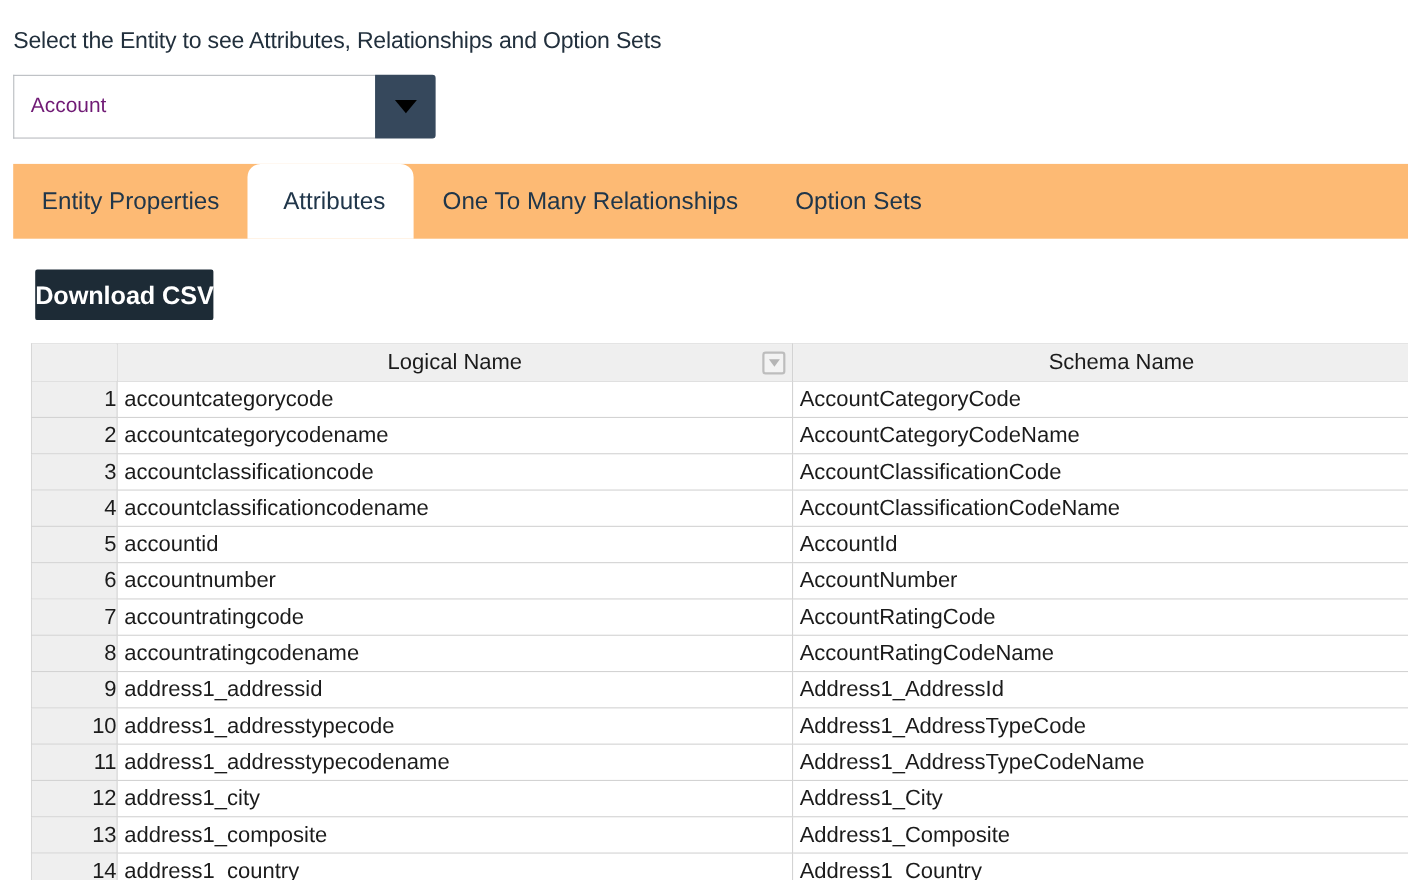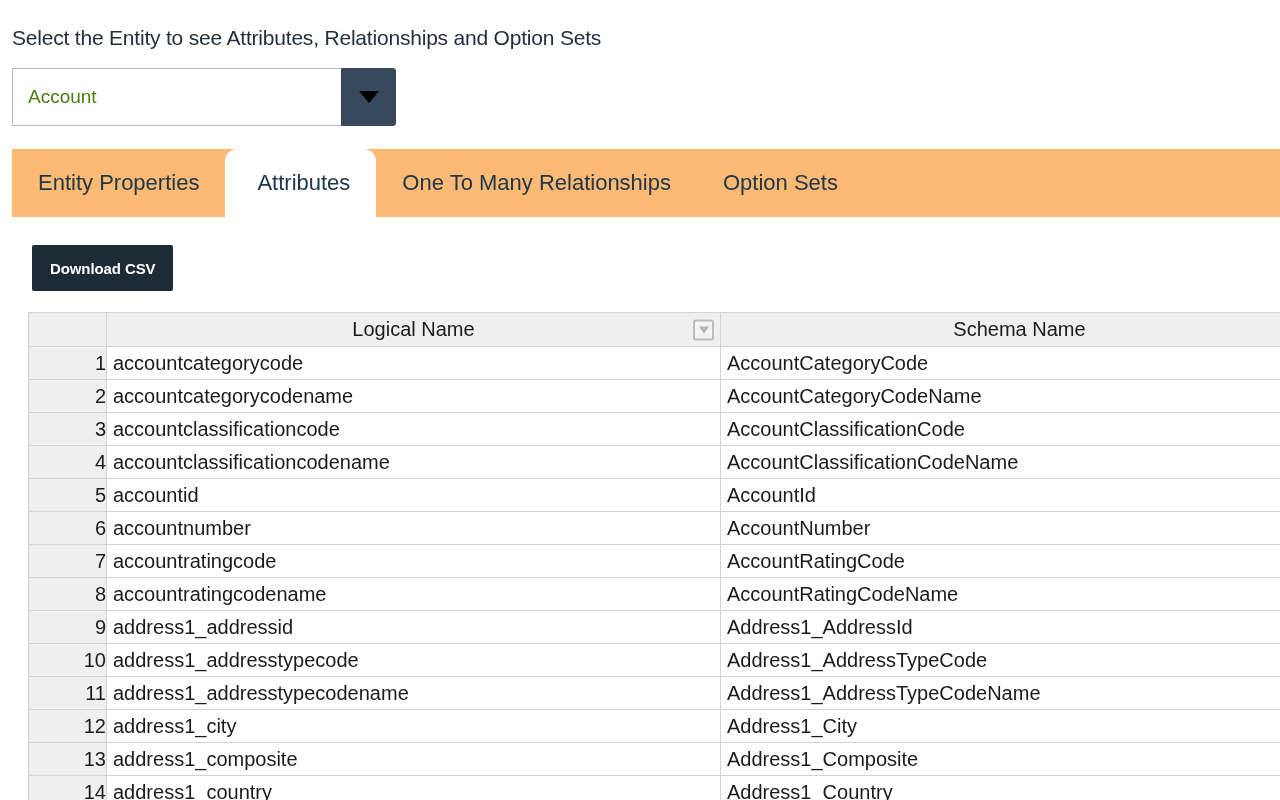--- a/index.html
+++ b/index.html
@@ -34,21 +34,21 @@
   }
   .entity-select .value-box {
     flex: 1 1 auto;
     background: #ffffff;
     border: 1px solid #b9bcc0;
     border-right: none;
     display: flex;
     align-items: center;
     padding-left: 15px;
     font-size: 19px;
-    color: #4d7c0f;
+    color: #701a75;
     overflow: hidden;
     white-space: nowrap;
   }
   .entity-select .arrow-box {
     flex: 0 0 55px;
     background: #36485c;
     border: 1px solid #36485c;
     border-top-right-radius: 3px;
     border-bottom-right-radius: 3px;
     display: flex;
@@ -91,26 +91,26 @@
     color: #20364a;
     z-index: 2;
     padding-left: 32px;
   }
 
   
   .download-csv {
     position: absolute;
     left: 32px; top: 245px;
     height: 46px;
-    padding: 0 18px;
+    padding: 0 0;
     background: #1d2b36;
     color: #ffffff;
     border: none;
     border-radius: 2px;
-    font-size: 15px;
+    font-size: 23px;
     font-weight: bold;
     font-family: "Liberation Sans", sans-serif;
     display: flex;
     align-items: center;
     cursor: pointer;
     letter-spacing: -0.1px;
   }
 
   
   .grid-wrap {

